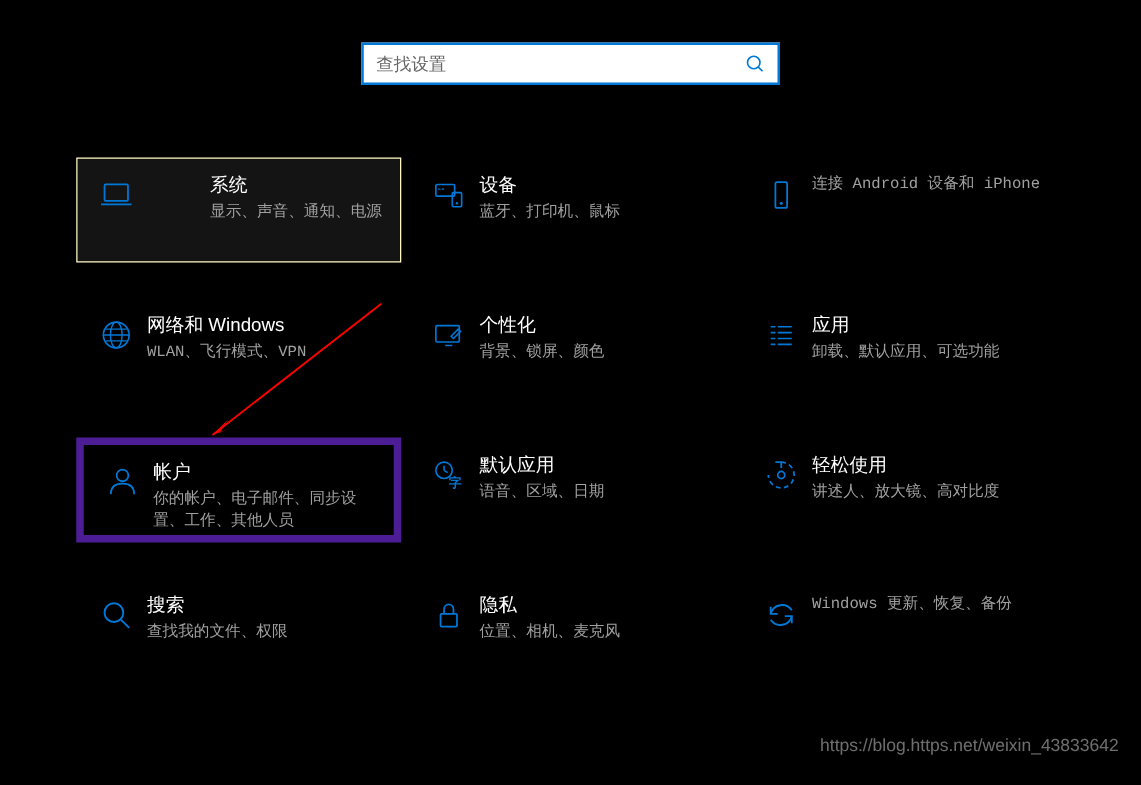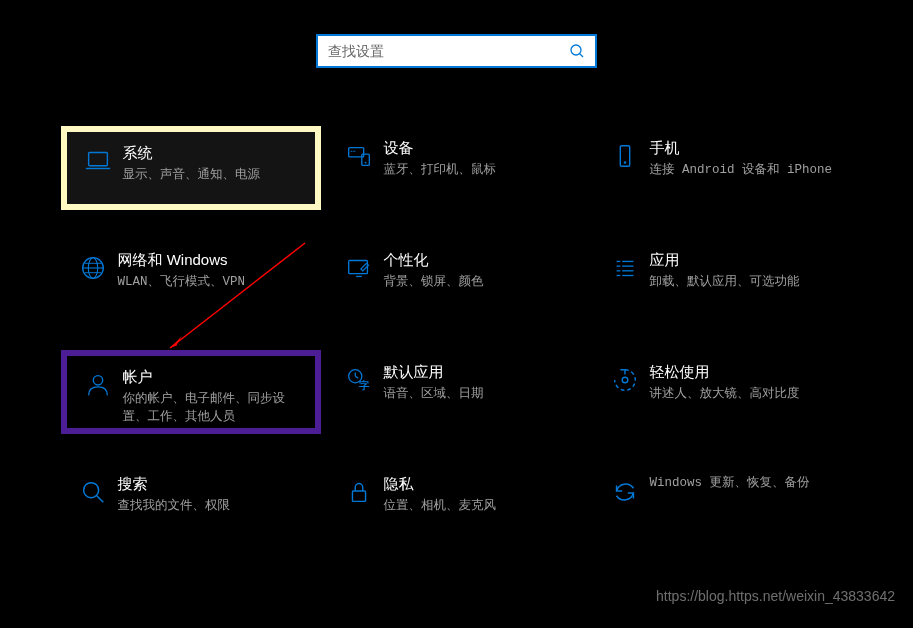--- a/index.html
+++ b/index.html
@@ -7,21 +7,21 @@
       width: 913px; height: 628px; overflow: hidden;
       background: #000; color: #fff;
       font-family: "Microsoft YaHei", "Segoe UI", sans-serif;
       position: relative;
     }
     .search-wrap {
       display: flex; justify-content: center;
       padding-top: 34px;
     }
     .search-box {
-      width: 281px; height: 34px;
+      width: 335px; height: 34px;
       border: 2px solid #0078d7;
       background: #fff;
       display: flex; align-items: center;
       padding: 0 10px;
     }
     .search-box input {
       flex: 1; border: none; outline: none;
       font-size: 14px; background: transparent;
       color: #666;
     }
@@ -38,22 +38,23 @@
     }
     .tile {
       display: flex;
       align-items: flex-start;
       padding: 12px 14px 12px 14px;
       height: 84px;
       cursor: pointer;
       border: 1px solid transparent;
     }
     .tile.selected {
-      border: 6px solid #fef9c3;
+      border: 1px solid #fef9c3;
       background: rgba(80,80,80,0.25);
+      justify-content: space-between;
     }
     .tile.highlighted {
       border: 6px solid #4c1d95;
     }
     .tile-icon {
       width: 34px; flex-shrink: 0;
       display: flex; justify-content: center;
       padding-top: 2px;
     }
     .tile-icon svg { width: 30px; height: 30px; display: block; }
@@ -128,21 +129,20 @@
   </div>
 
   <div class="tile">
     <div class="tile-icon">
       <svg viewBox="0 0 32 32">
           <rect x="11" y="5" width="10" height="22" rx="1.5" fill="none" stroke="#0078d7" stroke-width="1.5"></rect>
           <circle cx="16" cy="23" r="1.3" fill="#0078d7"></circle>
         </svg>
     </div>
     <div class="tile-text">
-      <div class="tile-title">手机</div>
       <div class="tile-desc">连接 Android 设备和 iPhone</div>
     </div>
   </div>
 
   <div class="tile">
     <div class="tile-icon">
       <svg viewBox="0 0 32 32">
           <circle cx="16" cy="16" r="11" fill="none" stroke="#0078d7" stroke-width="1.4"></circle>
           <ellipse cx="16" cy="16" rx="5" ry="11" fill="none" stroke="#0078d7" stroke-width="1.2"></ellipse>
           <line x1="5" y1="16" x2="27" y2="16" stroke="#0078d7" stroke-width="1.2"></line>

